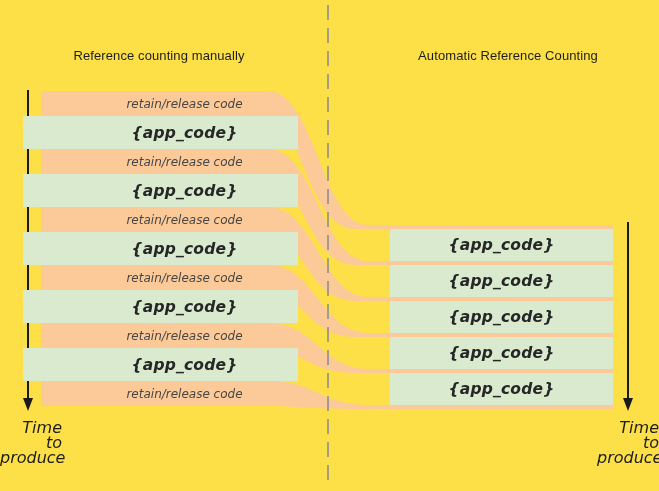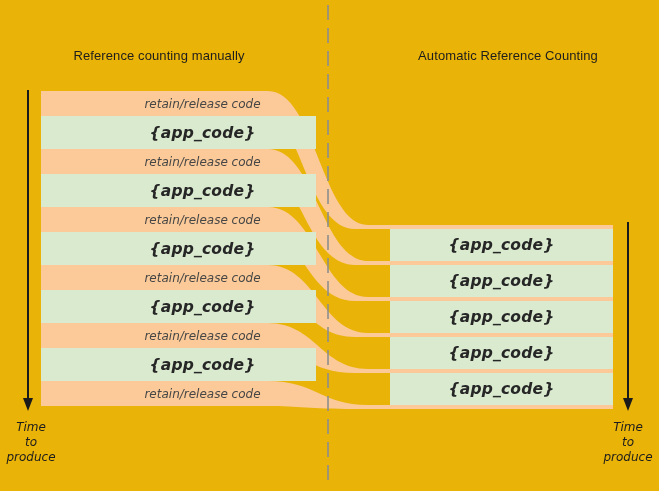--- a/index.html
+++ b/index.html
@@ -1,20 +1,20 @@
 <!DOCTYPE html>
 <html><head>
 <meta charset="utf-8">
 <style>
   html, body { margin: 0; padding: 0; background: #ffffff; }
   .stage {
     position: relative;
     width: 659px;
     height: 491px;
-    background: #eab308;
+    background: #fde047;
     overflow: hidden;
     font-family: "Liberation Sans", sans-serif;
   }
   .layer-svg {
     position: absolute;
     left: 0; top: 0;
     width: 659px; height: 491px;
   }
   .title {
     position: absolute;
@@ -27,21 +27,21 @@
   }
   .title-left  { left: 59px; }
   .title-right { left: 408px; }
 
   .bar {
     position: absolute;
     display: flex;
     align-items: center;
     justify-content: center;
   }
-  .bar-left  { left: 41px; width: 227px; padding-left: 48px; }
+  .bar-left  { left: 23px; width: 227px; padding-left: 48px; }
   .bar-right { left: 390px; width: 223px; }
   .green-bar { background: #d9eacf; font-weight: bold; }
 
   .retain-text {
     height: 25px;
     font-family: "DejaVu Sans", sans-serif;
     font-style: italic;
     font-size: 12px;
     color: #464646;
   }
@@ -52,24 +52,24 @@
     color: #262626;
     letter-spacing: 0.2px;
   }
   .bar-left.green-bar  { height: 33px; }
   .bar-right.green-bar { height: 32px; }
 
   .time-label {
     position: absolute;
     top: 420px;
     width: 62px;
-    text-align: center;
+    text-align: right;
     font-family: "DejaVu Sans", sans-serif;
     font-style: italic;
-    font-size: 12px;
+    font-size: 16px;
     line-height: 15px;
     color: #1d1d1d;
   }
   .time-left  { left: 0px; }
   .time-right { left: 597px; }
   .time-label span { display: block; }
 
   
   .lr1 { top: 91px; }  .lg1 { top: 116px; }
   .lr2 { top: 149px; } .lg2 { top: 174px; }

